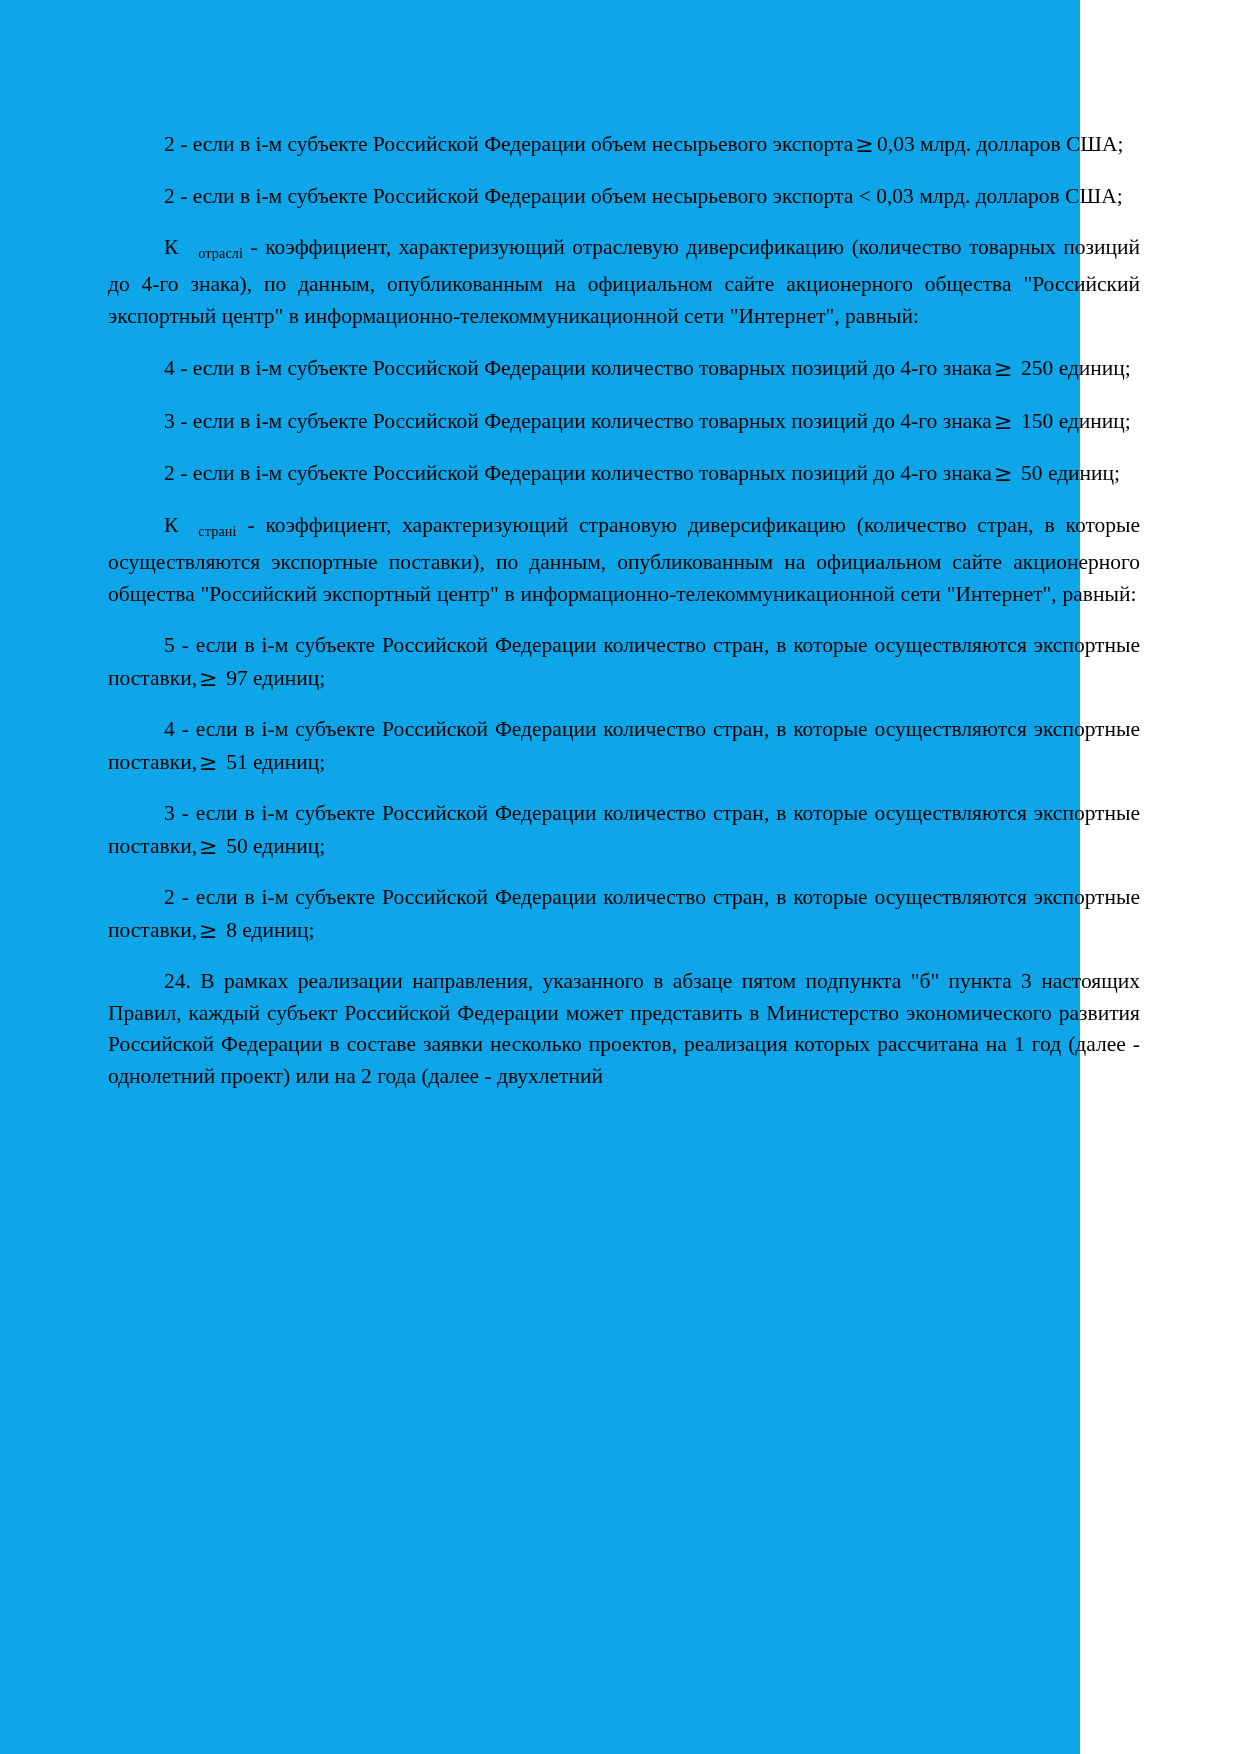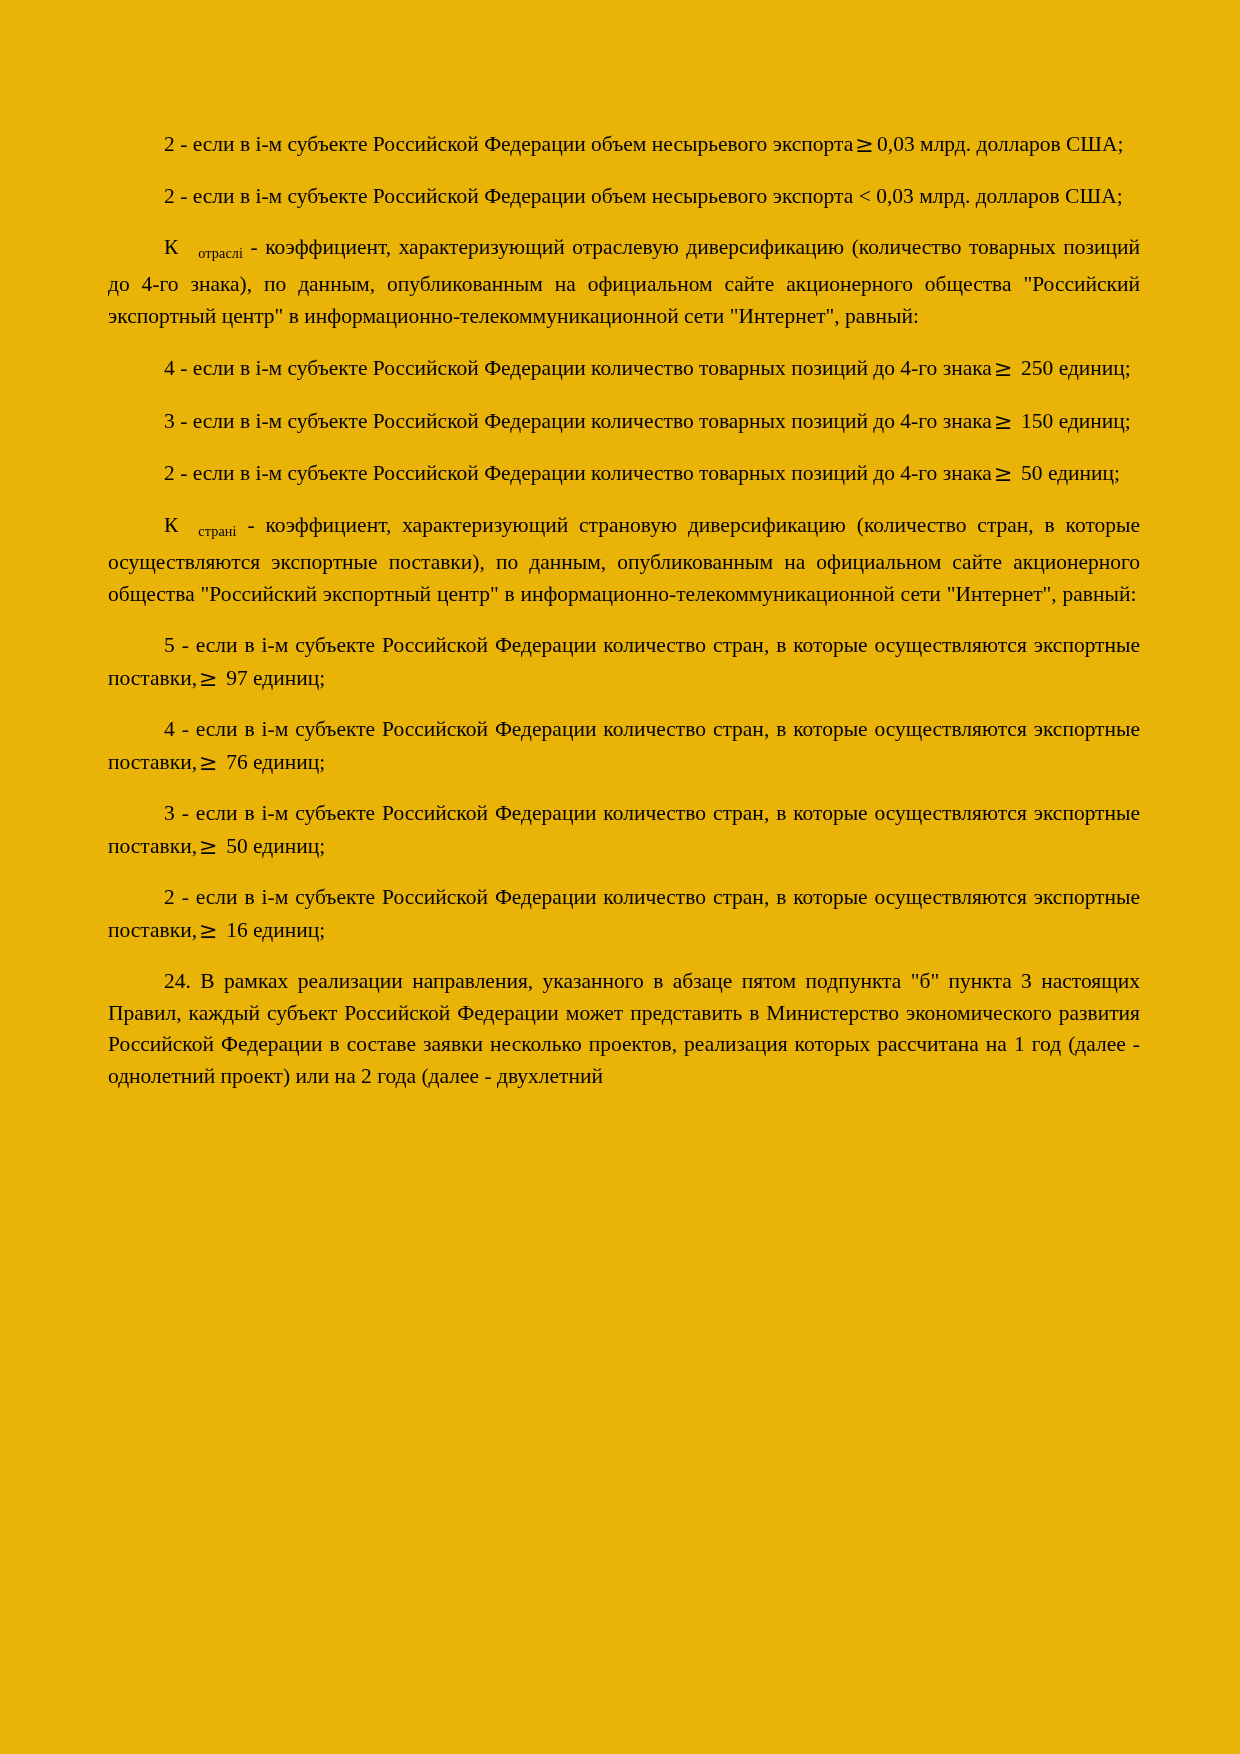--- a/index.html
+++ b/index.html
@@ -9,25 +9,25 @@
     background: #ffffff;
   }
   body {
     width: 1240px;
     height: 1754px;
     font-family: "Liberation Serif", "DejaVu Serif", serif;
     color: #000000;
     overflow: hidden;
   }
   .page {
-    width: 1240px;
+    width: 1080px;
     height: 1754px;
     box-sizing: border-box;
     padding: 128px 100px 60px 108px;
-    background: #eab308;
+    background: #0ea5e9;
     position: relative;
   }
   .doc-body {
     width: 1032px;
   }
   p.para {
     margin: 0 0 0 0;
     padding: 0;
     text-align: justify;
     text-justify: inter-word;
@@ -89,27 +89,27 @@
 
 
     <p class="para loose"><span>К</span><span class="sub">страні</span><span> - коэффициент, характеризующий страновую диверсификацию (количество стран, в которые осуществляются экспортные поставки), по данным, опубликованным на официальном сайте акционерного общества "Российский экспортный центр" в информационно-телекоммуникационной сети "Интернет", равный:</span></p>
 
     <p class="para"><span>5 - если в i-м субъекте Российской Федерации количество стран, в которые осуществляются</span>
       <span>экспортные поставки,</span><span class="ge">≥</span>
       <span>97 единиц;</span></p>
 
     <p class="para"><span>4 - если в i-м субъекте Российской Федерации количество стран, в которые осуществляются</span>
       <span>экспортные поставки,</span><span class="ge">≥</span>
-      <span>76 единиц;</span></p>
+      <span>51 единиц;</span></p>
 
     <p class="para"><span>3 - если в i-м субъекте Российской Федерации количество стран, в которые осуществляются</span>
       <span>экспортные поставки,</span><span class="ge">≥</span>
       <span>50 единиц;</span></p>
 
     <p class="para"><span>2 - если в i-м субъекте Российской Федерации количество стран, в которые осуществляются</span>
       <span>экспортные поставки,</span><span class="ge">≥</span>
-      <span>16 единиц;</span></p>
+      <span>8 единиц;</span></p>
 
 
     <p class="para">24. В рамках реализации направления, указанного в абзаце пятом подпункта "б" пункта 3 настоящих Правил, каждый субъект Российской Федерации может представить в Министерство экономического развития Российской Федерации в составе заявки несколько проектов, реализация которых рассчитана на 1 год (далее - однолетний проект) или на 2 года (далее - двухлетний</p>
 
   </div>
 </div>
 
 </body></html>

